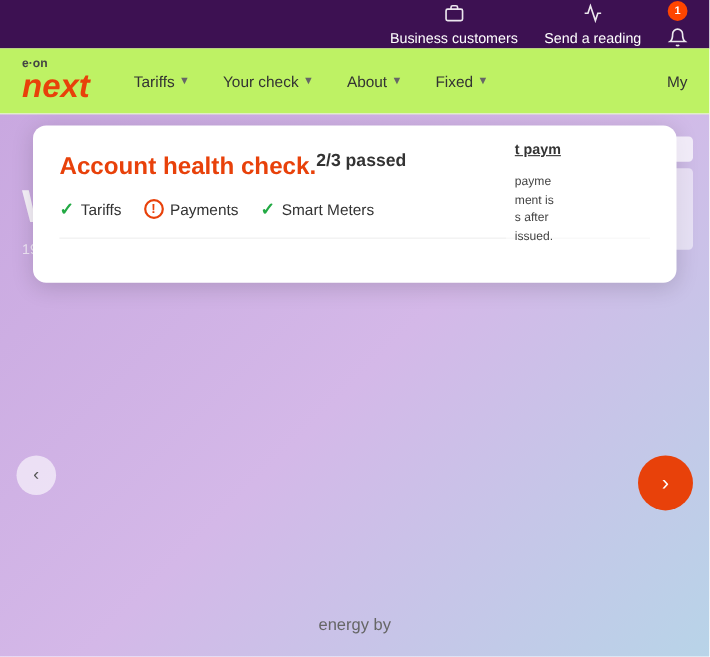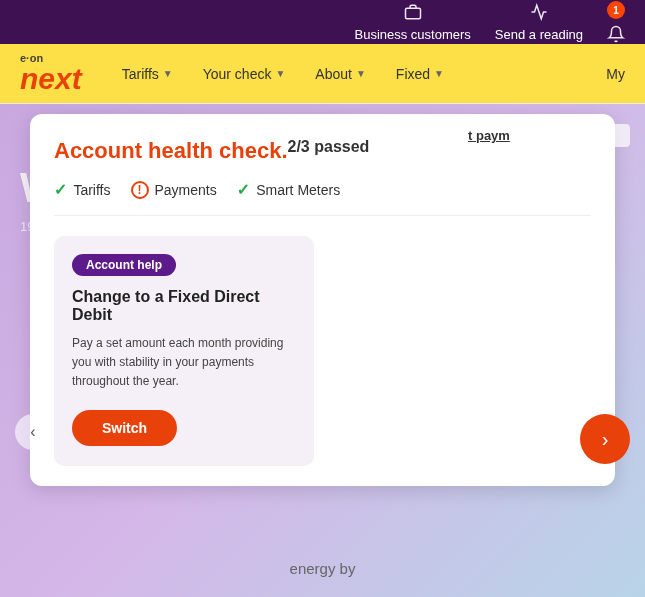--- a/index.html
+++ b/index.html
@@ -43,21 +43,21 @@
       height: 18px;
       font-size: 10px;
       display: flex;
       align-items: center;
       justify-content: center;
       font-weight: bold;
     }
 
     
     .nav-bar {
-      background: #fde047;
+      background: #bef264;
       height: 60px;
       display: flex;
       align-items: center;
       padding: 0 20px;
       gap: 30px;
       border-bottom: 1px solid #eee;
     }
     .logo {
       display: flex;
       flex-direction: column;
@@ -369,30 +369,25 @@
       <div class="status-item">
         <div class="check-warning">!</div>
         <span>Payments</span>
       </div>
       <div class="status-item">
         <span class="check-green">✓</span>
         <span>Smart Meters</span>
       </div>
     </div>
 
-    <div class="card">
-      <div class="card-tag">Account help</div>
-      <div class="card-title">Change to a Fixed Direct Debit</div>
-      <div class="card-desc">Pay a set amount each month providing you with stability in your payments throughout the year.</div>
-      <button class="switch-btn">Switch</button>
-    </div>
   </div>
 
   <div class="right-panel">
     <div class="right-panel-title">t paym</div>
+    <div class="right-panel-text">payme<br>ment is<br>s after<br>issued.</div>
   </div>
 
   <div class="orange-circle">
     <span class="orange-circle-arrow">›</span>
   </div>
 
   <div class="left-arrow">
     <span style="font-size:16px;color:#555;">‹</span>
   </div>
 

